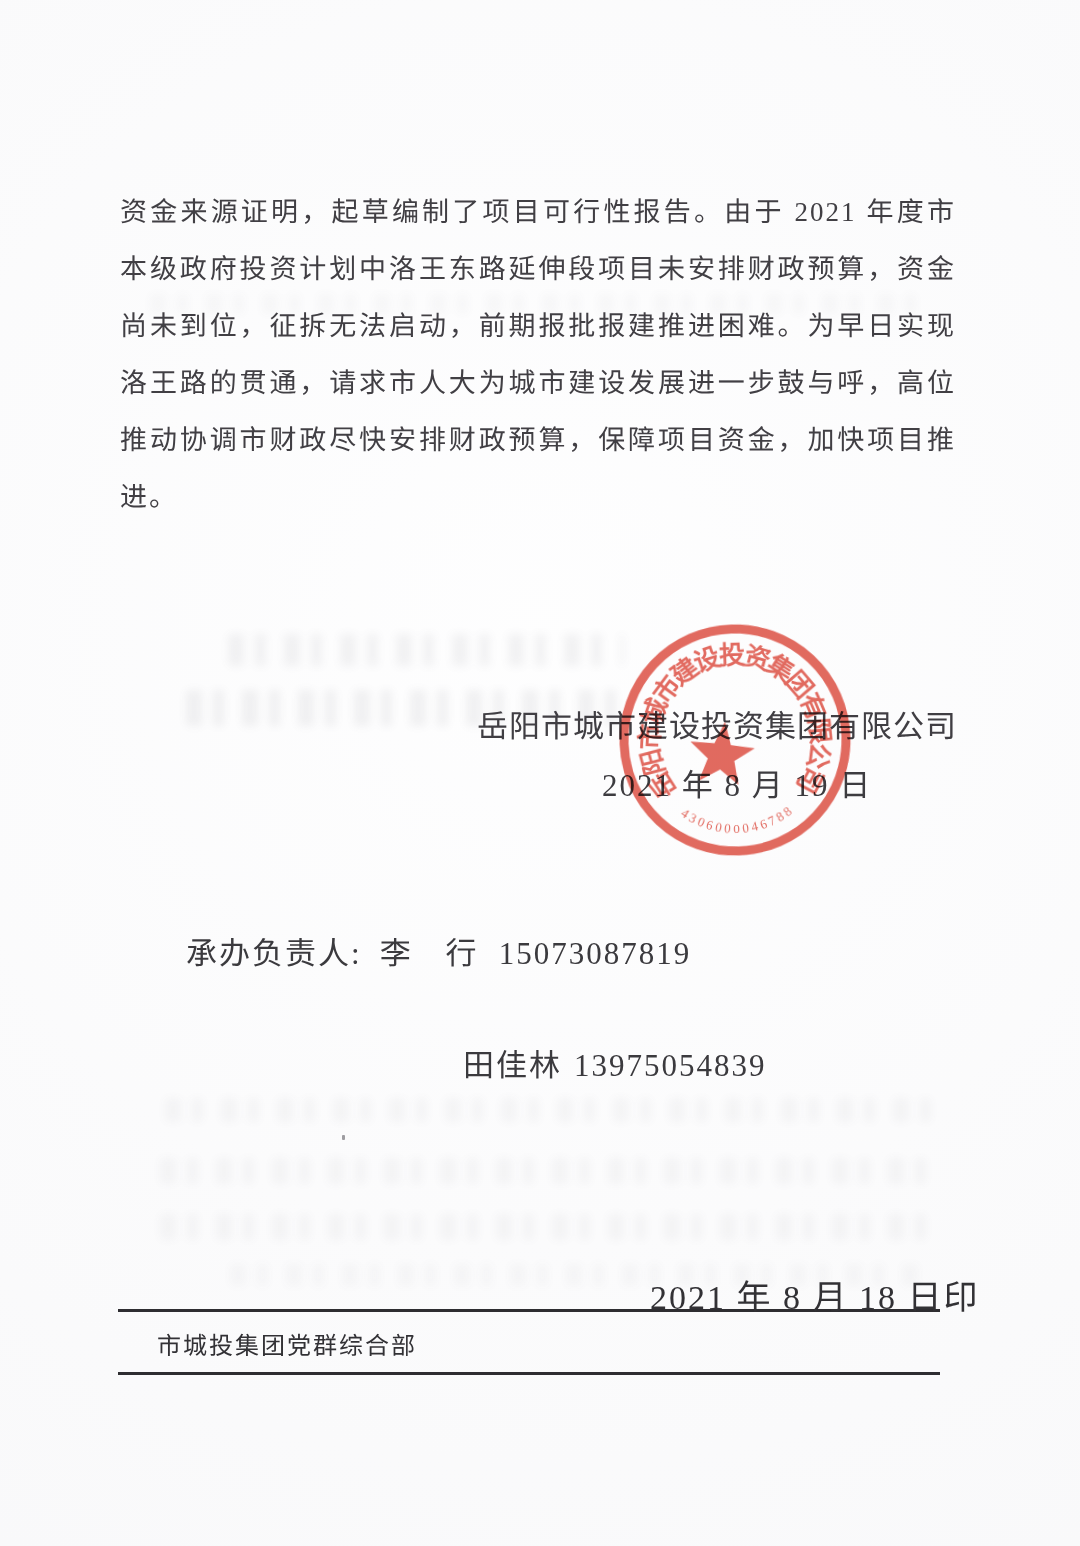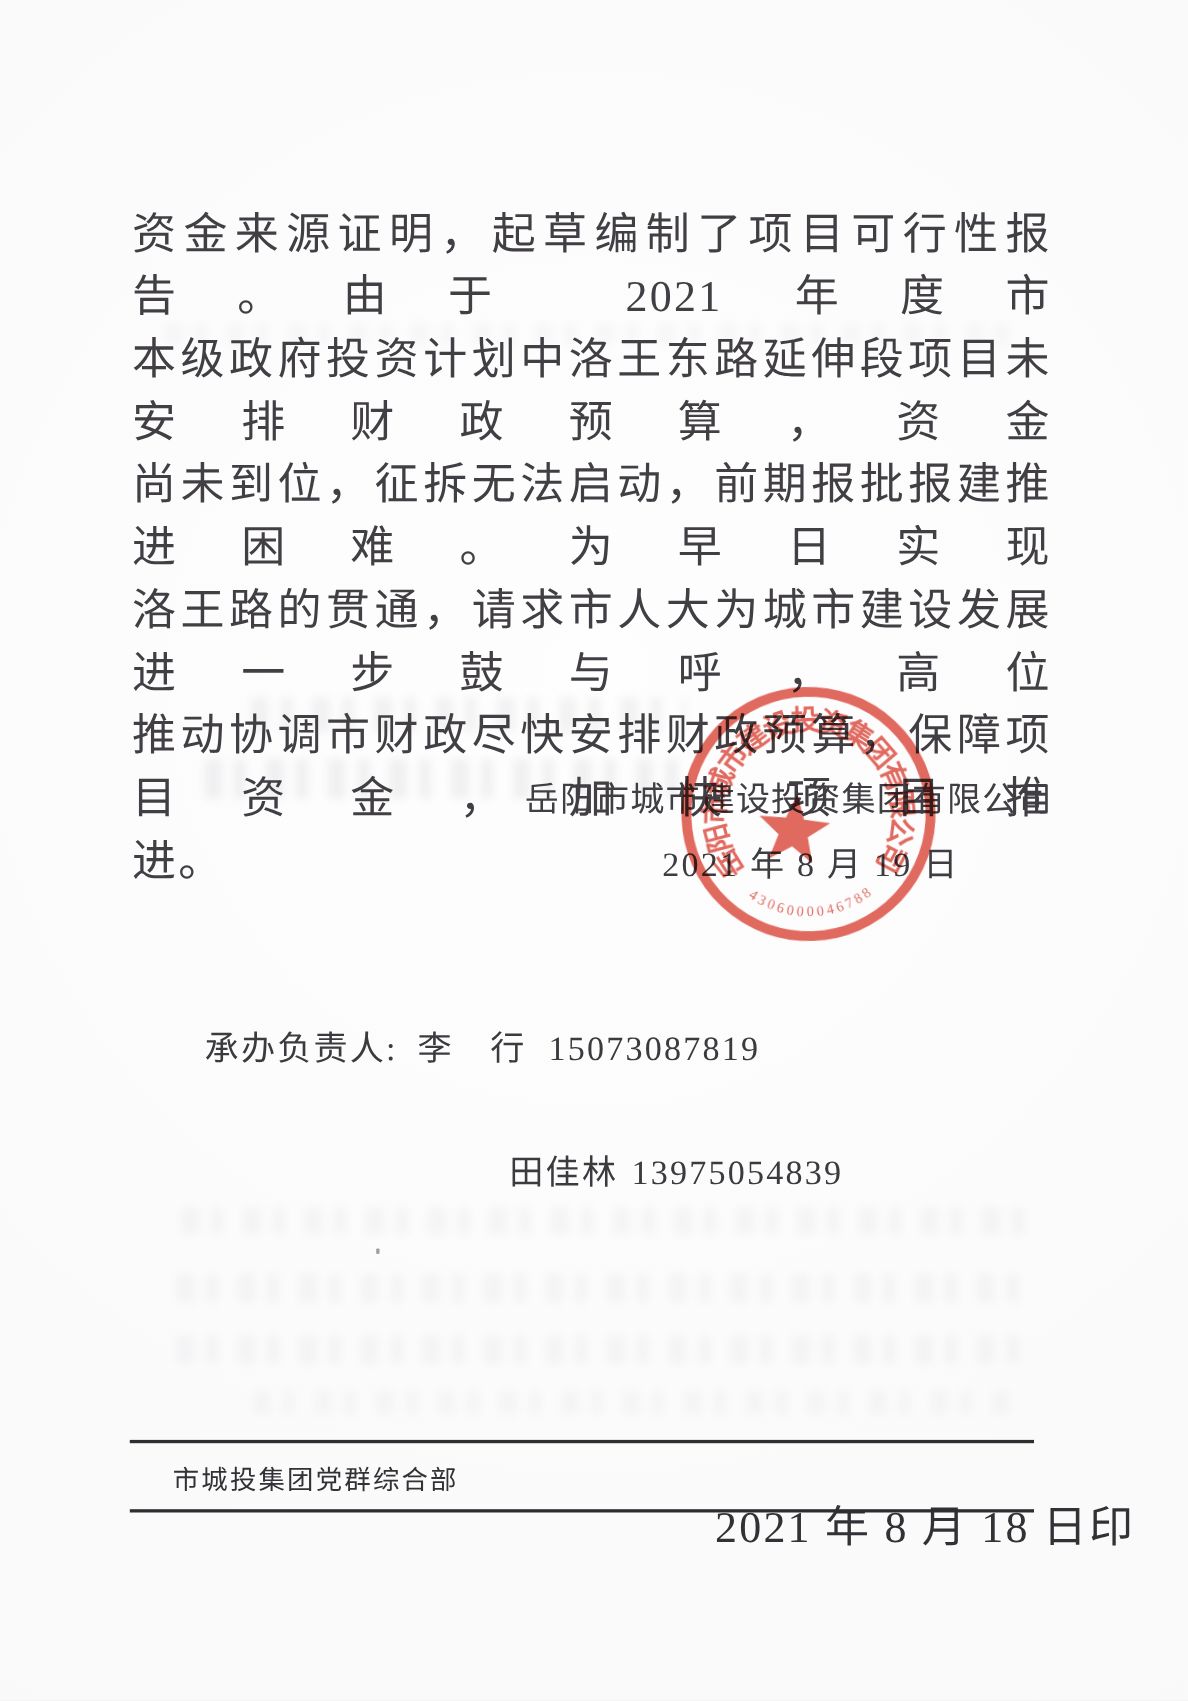--- a/index.html
+++ b/index.html
@@ -13,21 +13,21 @@
     width:1080px;height:1546px;
     background:#fcfcfd;
     background-image:radial-gradient(circle at 50% 40%, rgba(255,255,255,.6), rgba(240,240,242,.25));
     overflow:hidden;
     color:#3b3a3e;
   }
 
   
   .body-block{
     position:absolute;left:120px;top:184px;width:836px;
-    font-size:40px;line-height:57px;letter-spacing:2px;
+    font-size:27px;line-height:57px;letter-spacing:2px;
     color:#413f44;
   }
   .body-block p{margin:0;}
   .jline{text-align:justify;text-align-last:justify;}
   .pline{text-align:left;}
   .indent{padding-left:62px;}
 
   
   .sig-company{
     position:absolute;left:477px;top:701px;
@@ -66,22 +66,22 @@
   .footer-rule{
     position:absolute;left:118px;width:822px;height:3px;background:#2e2d31;
   }
   .rule-top{top:1309px;}
   .rule-bottom{top:1372px;}
   .footer-dept{
     position:absolute;left:157px;top:1326px;
     font-size:24px;letter-spacing:2px;color:#323135;white-space:nowrap;
   }
   .footer-date{
-    position:absolute;left:650px;top:1356px;
-    font-size:40px;letter-spacing:2px;color:#323135;white-space:nowrap;
+    position:absolute;left:650px;top:1270px;
+    font-size:34px;letter-spacing:2px;color:#323135;white-space:nowrap;
   }
 
   
   .ghost{
     position:absolute;border-radius:3px;
     background:repeating-linear-gradient(90deg,#61616c 0 16px,transparent 16px 27px,#61616c 27px 38px,transparent 38px 56px);
     filter:blur(4px);
   }
   .g1{left:228px;top:634px;width:396px;height:32px;opacity:.07;}
   .g2{left:186px;top:690px;width:438px;height:36px;opacity:.08;}

